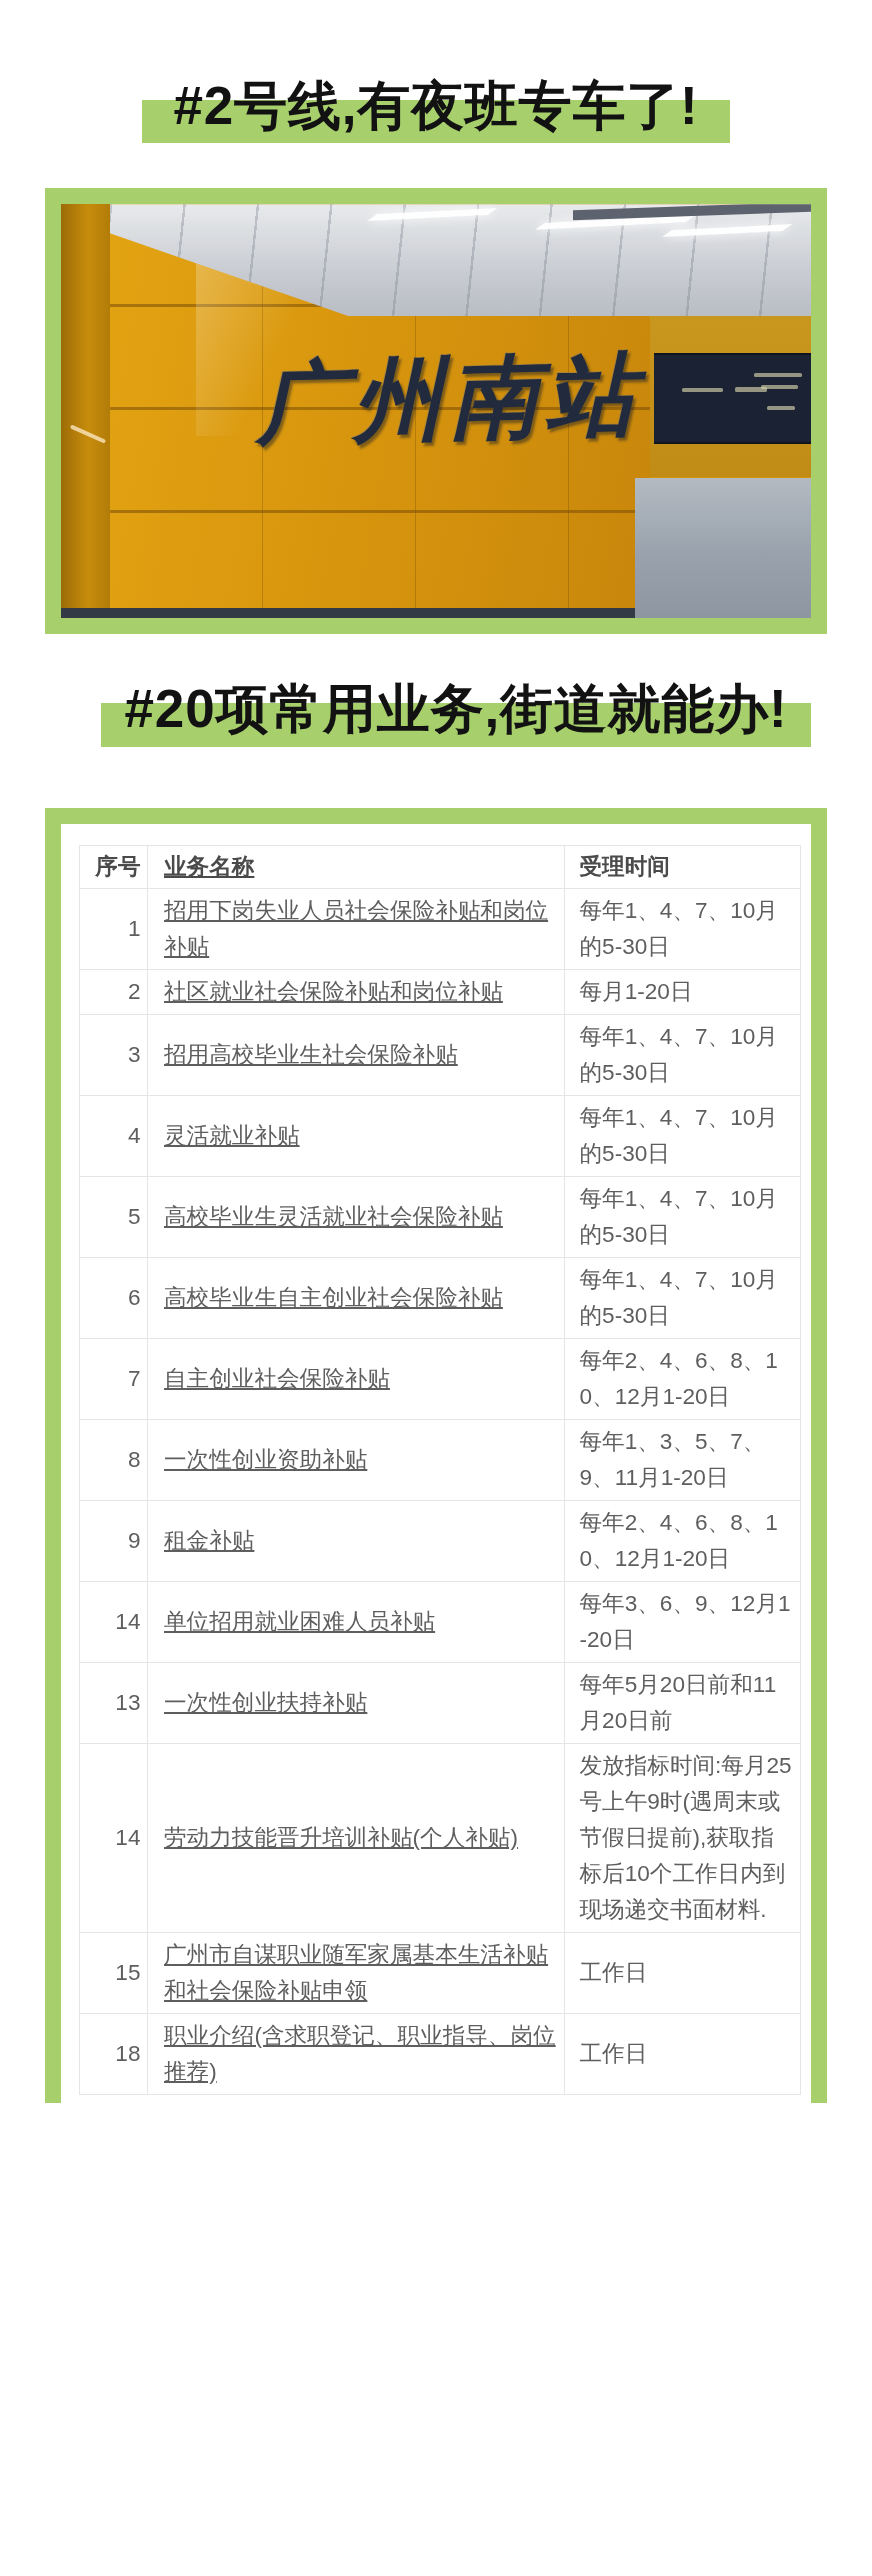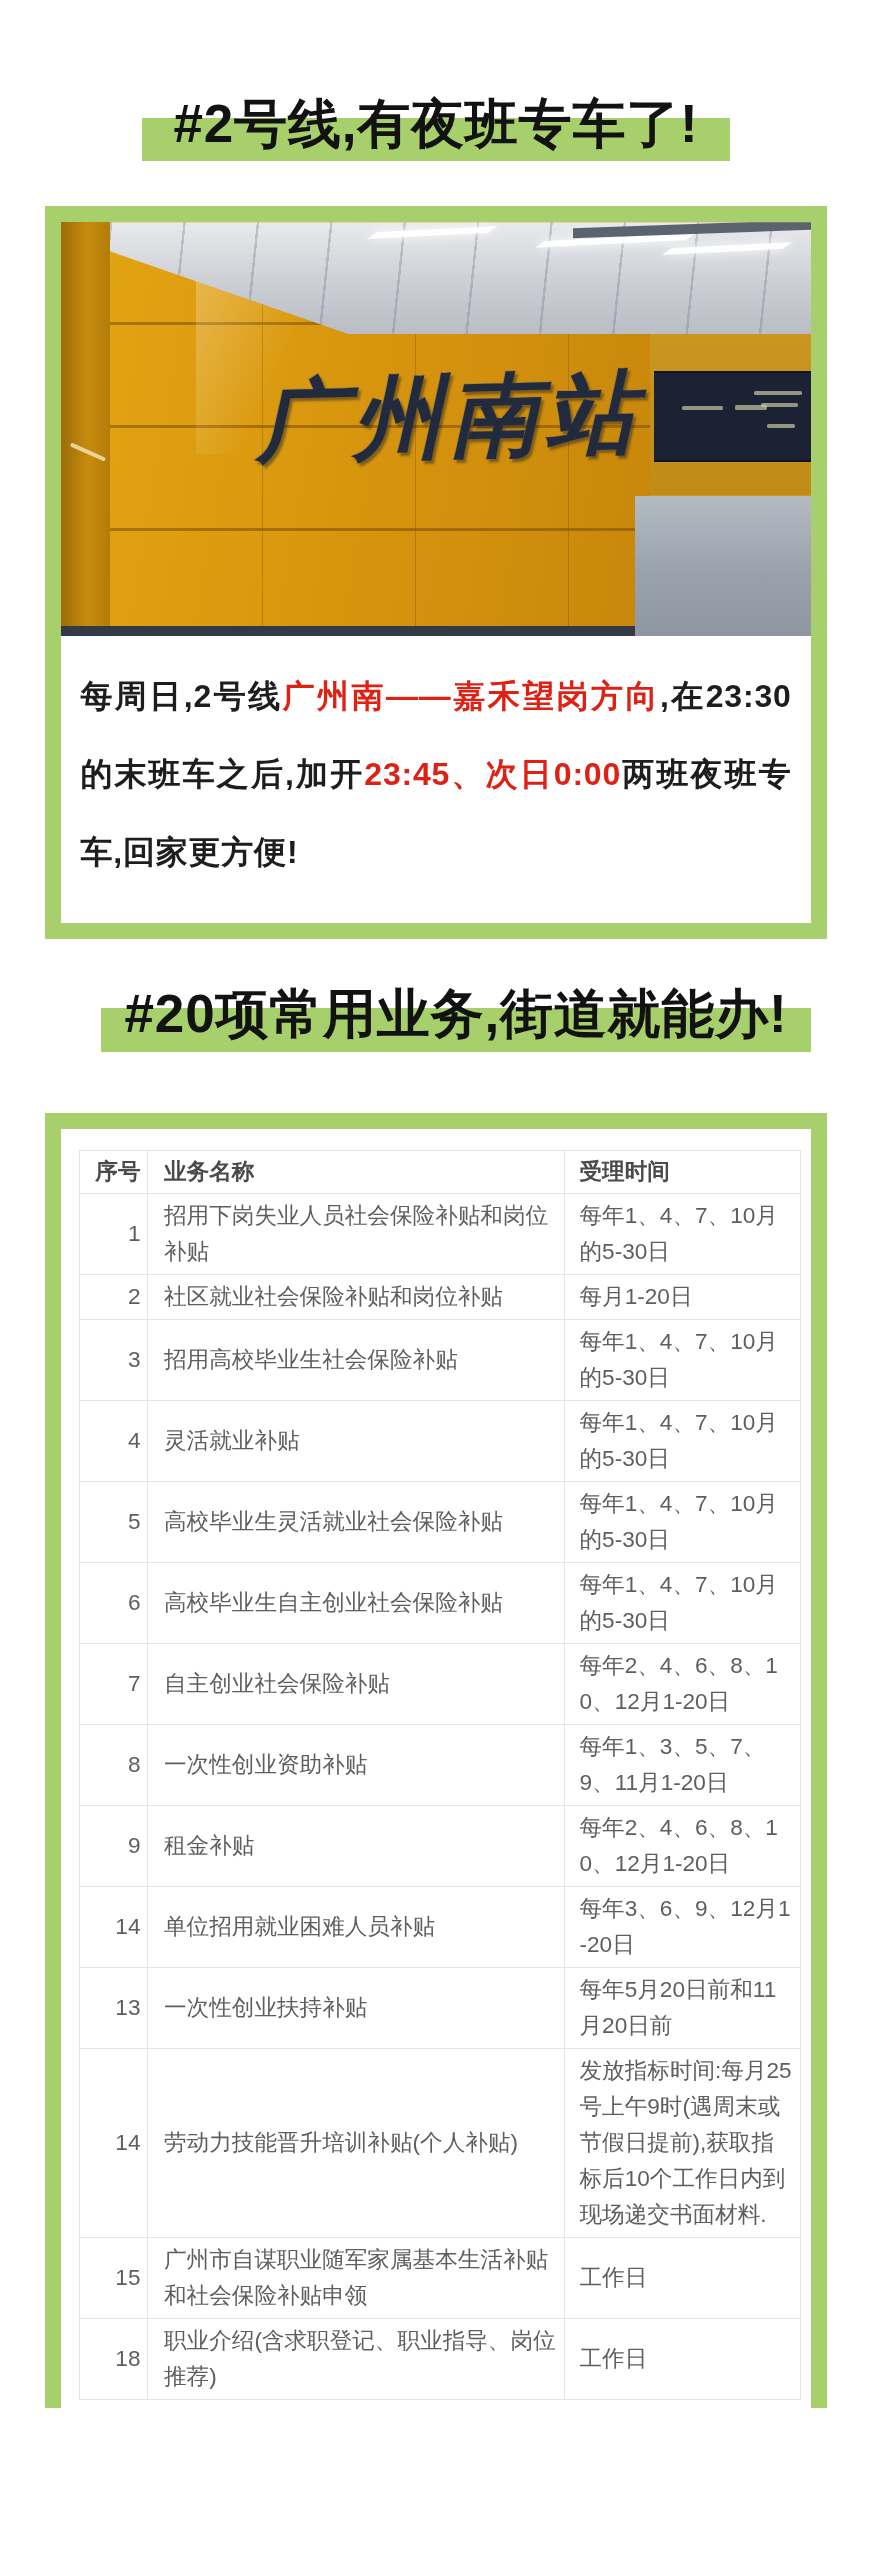--- a/index.html
+++ b/index.html
@@ -7,21 +7,21 @@
     --table-text:#5e5e5e; --table-header-text:#4a4a4a; --table-border:#e5e5e5;
   }
   *{margin:0;padding:0;box-sizing:border-box;}
   html,body{background:#ffffff;}
   body{
     width:872px;height:2576px;overflow:hidden;position:relative;
     font-family:"Liberation Sans", sans-serif;
   }
   
   .title-row{text-align:center;position:relative;z-index:1;}
-  .title-row.first{padding-top:86px;}
+  .title-row.first{padding-top:68px;}
   .title-row.second{margin-top:37px;margin-left:40px;}
   .poster-title{
     position:relative;display:inline-block;font-size:53px;line-height:1.42;
     font-weight:900;color:var(--ink);letter-spacing:0.8px;white-space:nowrap;
   }
   .poster-title::after{
     content:"";position:absolute;z-index:-1;top:0.60em;height:0.82em;
     left:-32px;right:-32px;background:var(--green);
   }
   .poster-title.wide::after{left:-24px;right:-24px;}
@@ -95,21 +95,21 @@
   .notice .red{color:var(--red);}
   
   .table-wrap{padding:21px 14.5px 8px 18px;}
   table{border-collapse:collapse;width:100%;table-layout:fixed;
     font-size:22.6px;color:var(--table-text);}
   th,td{border:0.8px solid var(--table-border);vertical-align:middle;
     line-height:36px;padding:4px 6.5px 4px 0;word-break:break-all;}
   th{color:var(--table-header-text);font-weight:bold;text-align:left;padding-top:3.2px;padding-bottom:3.2px;}
   col.c1{width:68px;} col.c2{width:417px;} col.c3{width:236px;}
   .c-no,th.h-no{text-align:right;padding-left:0;}
-  .c-name,th.h-name{padding-left:16px;}
+  .c-name,th.h-name{padding-left:16px;text-decoration:underline;}
   .c-time,th.h-time{padding-left:14.5px;}
 </style>
 </head>
 <body>
 
 <div class="title-row first">
   <span class="poster-title">#2号线,有夜班专车了!</span>
 </div>
 
 <div class="card photo-card">
@@ -130,21 +130,20 @@
         <div class="sign-mark m1"></div>
         <div class="sign-mark m2"></div>
         <div class="sign-mark m3"></div>
         <div class="sign-mark m4"></div>
         <div class="sign-mark m5"></div>
       </div>
       <div class="ph-floor"></div>
       <div class="ph-floor-dark"></div>
       <div class="ph-calligraphy">广州南站</div>
     </div>
-    <p class="notice"><span class="">每周日,2号线</span><span class="red">广州南——嘉禾望岗方向</span><span class="">,在23:30的末班车之后,加开</span><span class="red">23:45、次日0:00</span><span class="">两班夜班专车,回家更方便!</span></p>
   </div>
 </div>
 
 <div class="title-row second">
   <span class="poster-title wide">#20项常用业务,街道就能办!</span>
 </div>
 
 <div class="card table-card">
   <div class="card-inner table-wrap">
     <table>

